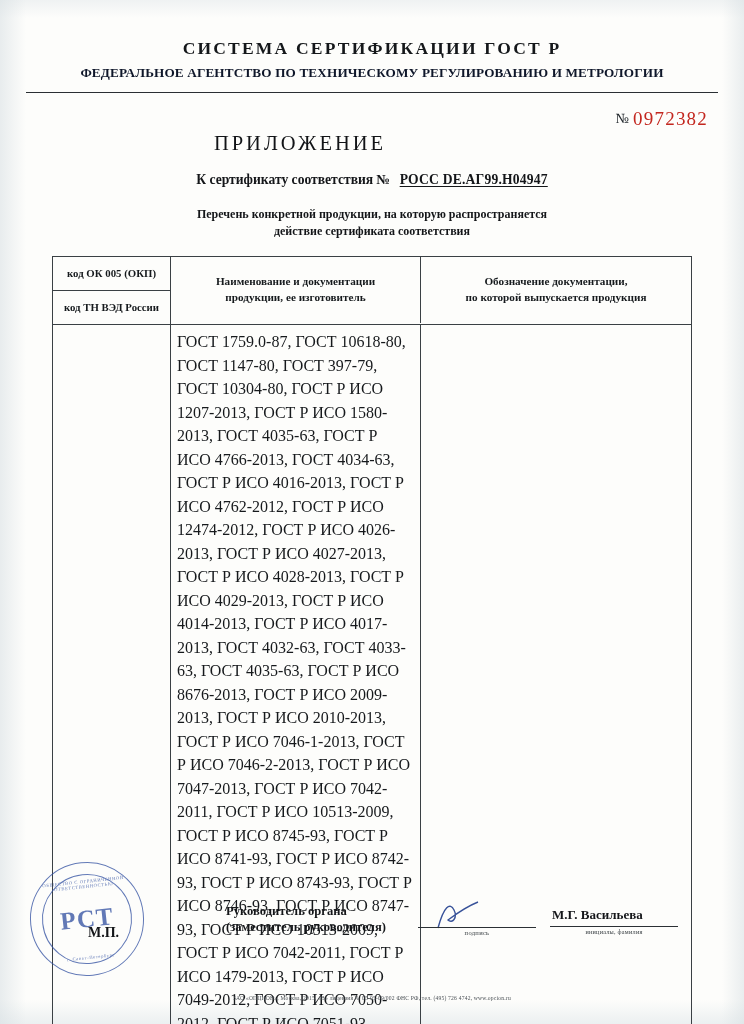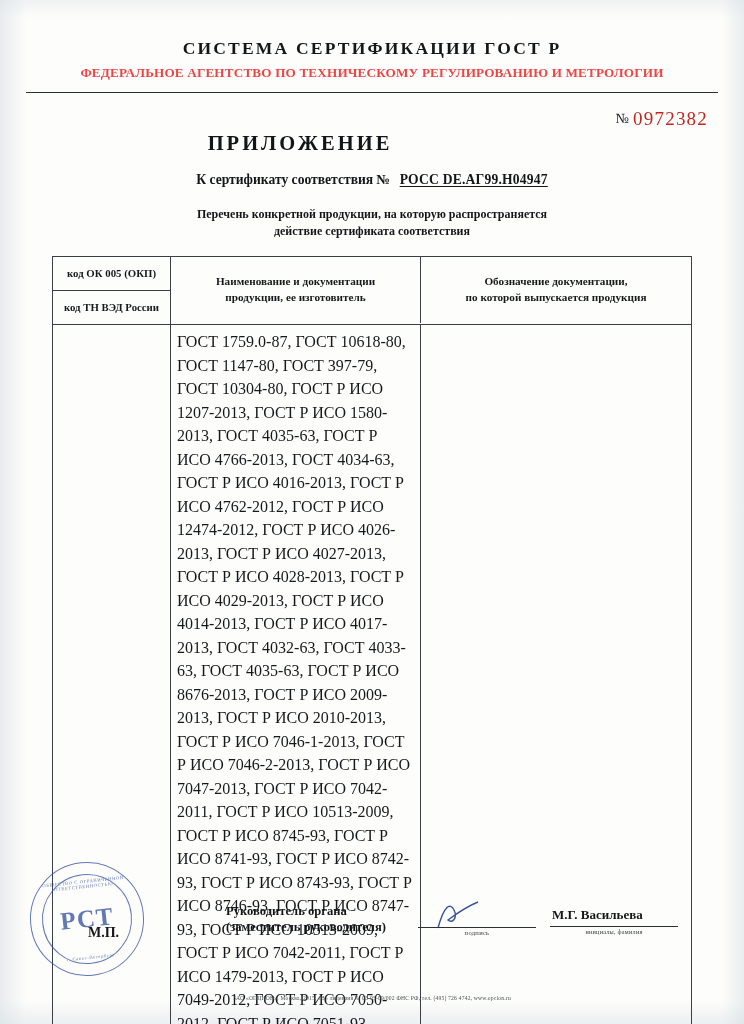--- a/index.html
+++ b/index.html
@@ -52,21 +52,21 @@
     font-size: 17.5px;
     font-weight: bold;
     letter-spacing: 2.2px;
     color: #14171a;
   }
   .header-sub {
     margin-top: 6px;
     font-size: 13.2px;
     font-weight: bold;
     letter-spacing: 0.15px;
-    color: #ef4444;
+    color: #0f172a;
   }
   .header-rule {
     position: absolute;
     left: 26px;
     top: 92px;
     width: 692px;
     border-top: 1.6px solid #2a2f33;
   }
 
   
@@ -91,21 +91,21 @@
   }
 
   
   .doc-title {
     position: absolute;
     left: 0;
     top: 132px;
     width: 600px;
     text-align: center;
     font-size: 20.5px;
-    font-weight: bold;
+    font-weight: normal;
     letter-spacing: 3px;
     color: #121417;
   }
   .cert-line {
     position: absolute;
     left: 0;
     top: 172px;
     width: 744px;
     text-align: center;
     font-size: 13.6px;

